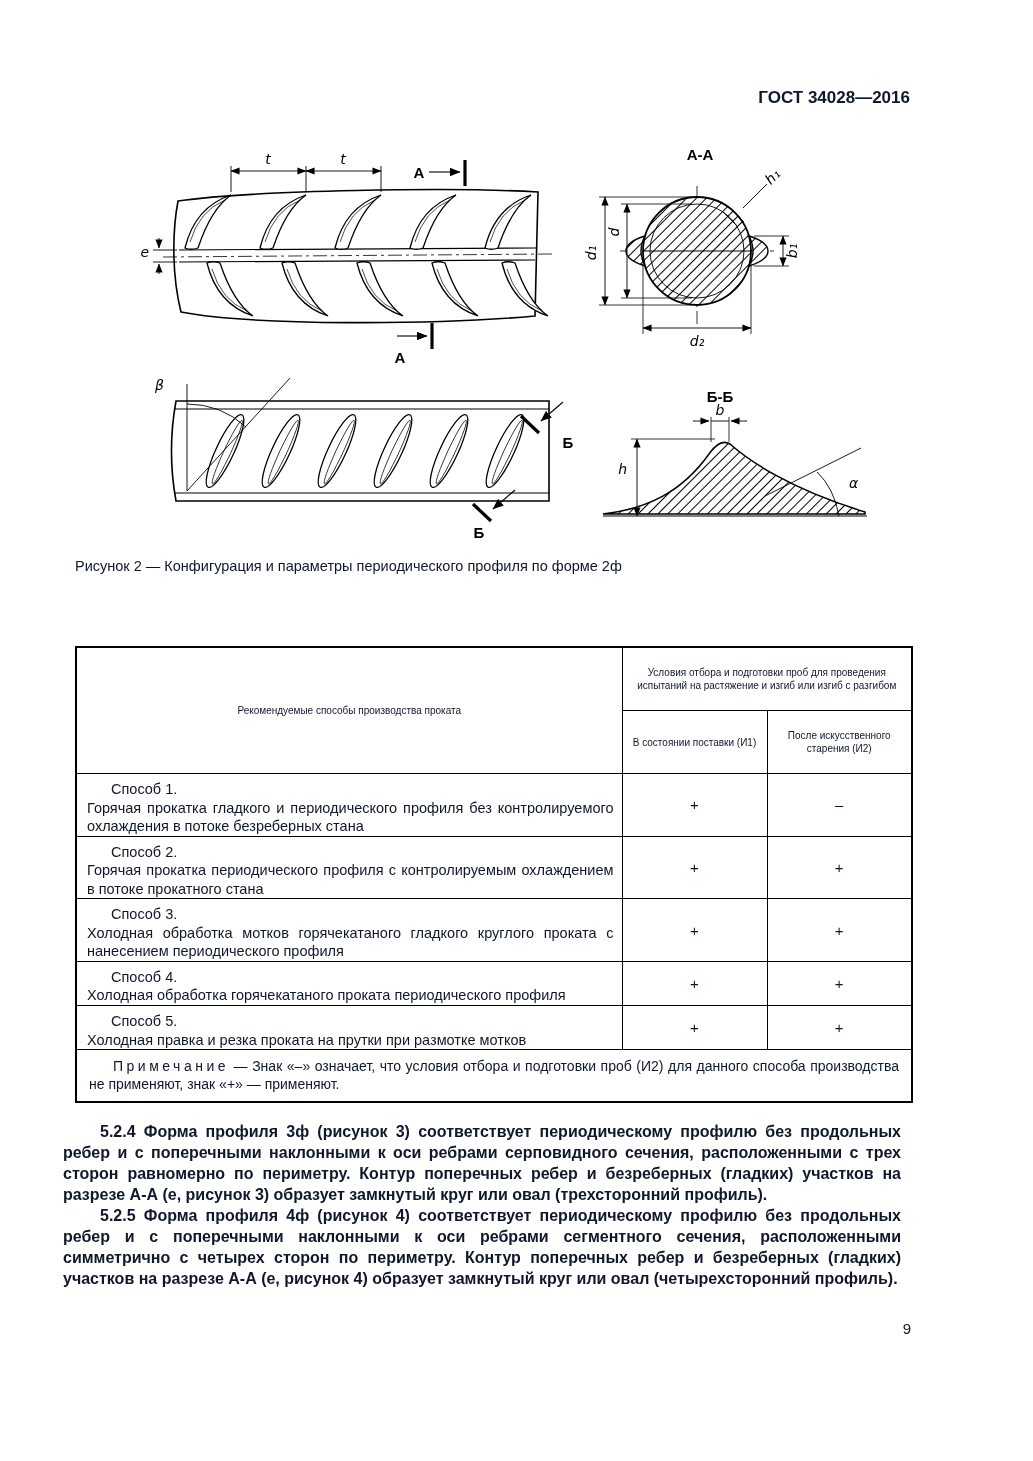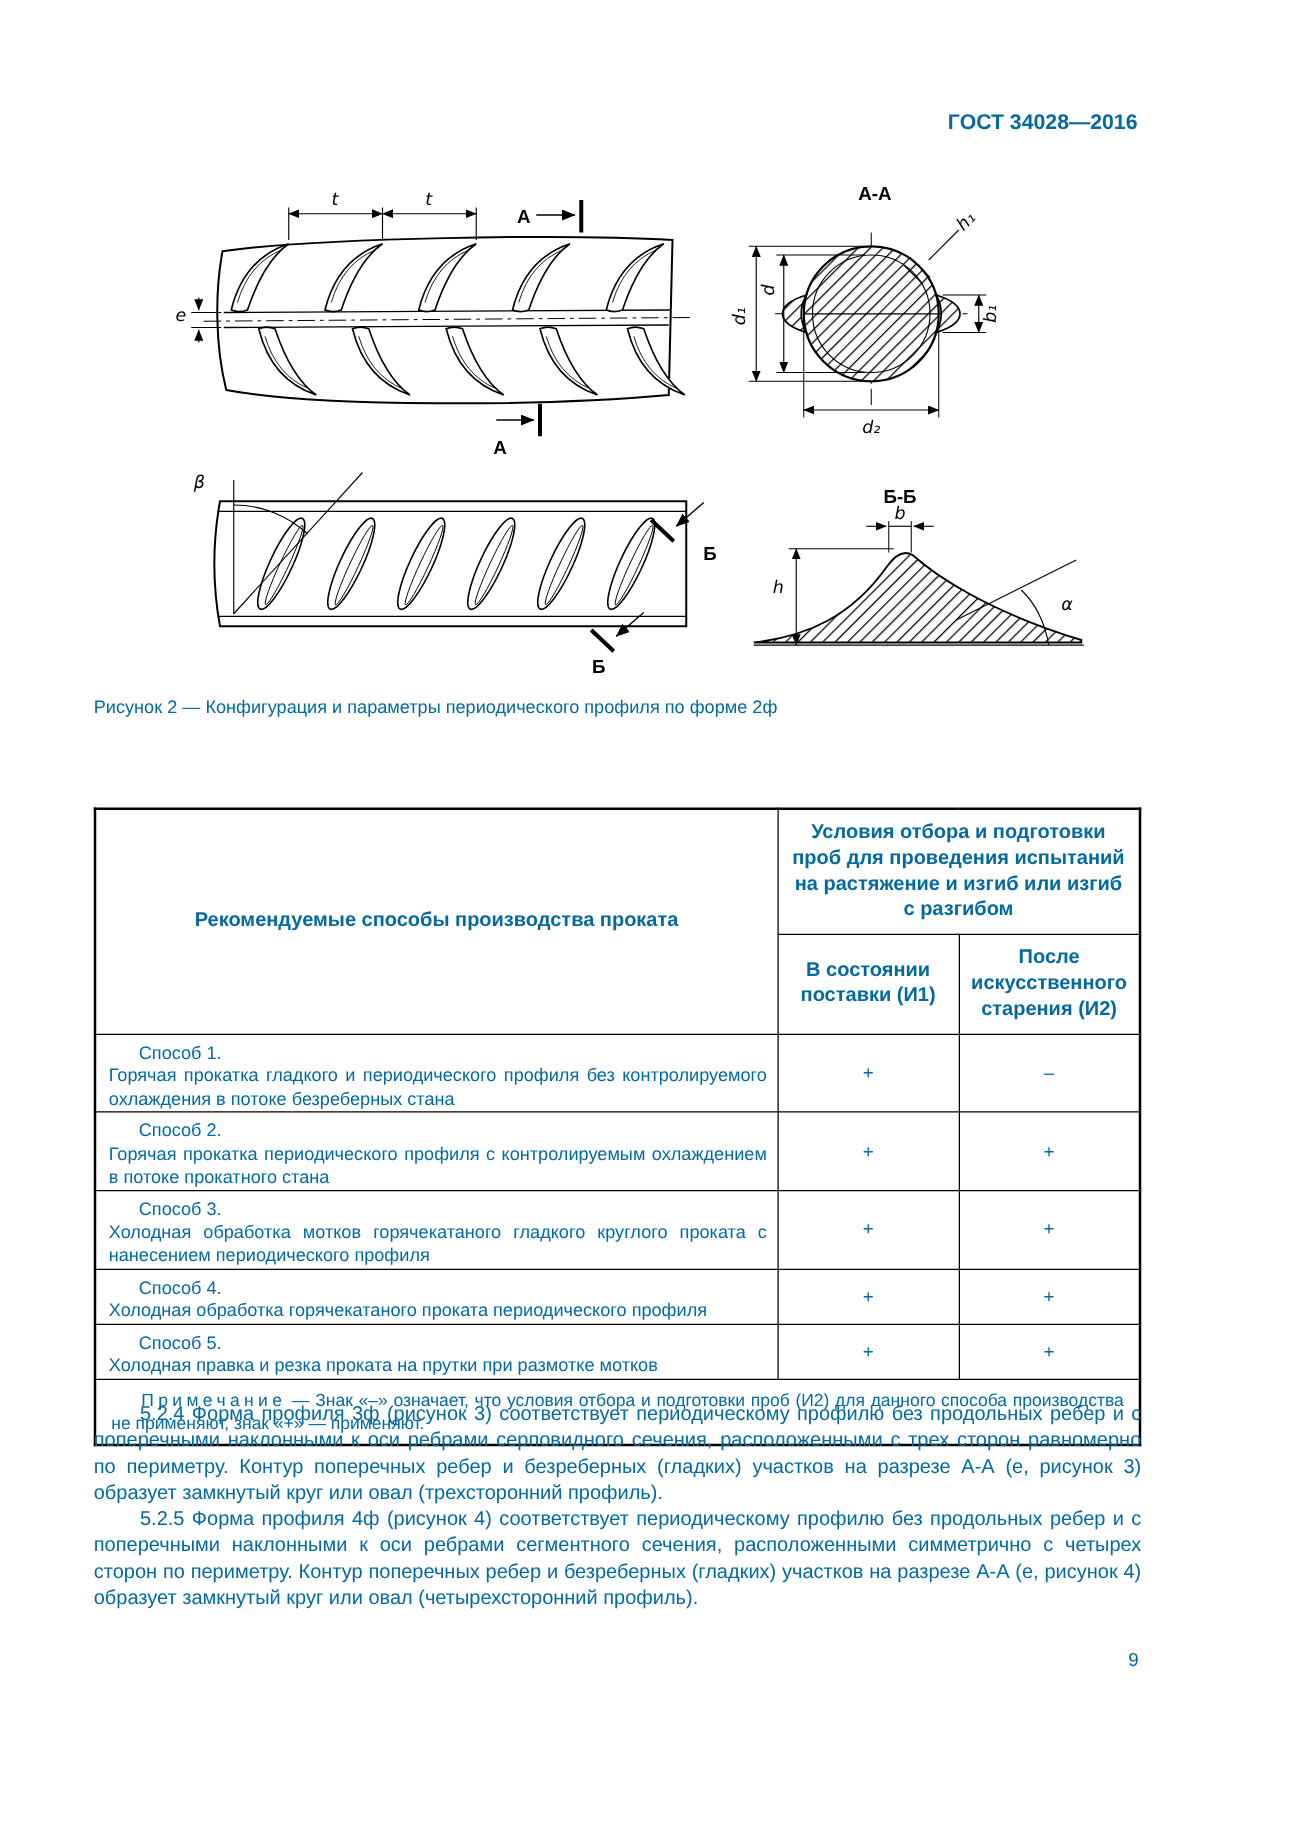--- a/index.html
+++ b/index.html
@@ -1,36 +1,36 @@
 <!DOCTYPE html>
 <html><head>
 <meta charset="utf-8">
 <style>
   html,body { margin:0; padding:0; background:#ffffff; }
   .page {
     position:relative; width:1033px; height:1461px; background:#fff;
-    font-family:"Liberation Sans", sans-serif; color:#0369a1; overflow:hidden;
+    font-family:"Liberation Sans", sans-serif; color:#0f172a; overflow:hidden;
   }
   .doc-header { position:absolute; top:88px; right:123px; font-size:17px; font-weight:bold; }
   .figure-svg { position:absolute; left:75px; top:126px; }
   .figure-svg text.lbl { font:italic 14px "DejaVu Sans", sans-serif; fill:#000; }
   .figure-svg text.sec { font-family:"Liberation Sans", sans-serif; font-weight:bold; font-size:15px; fill:#000; }
   .figure-caption { position:absolute; left:75px; top:558px; width:836px; font-size:14.5px; }
   .table-caption { position:absolute; left:75px; top:598px; width:836px; font-size:14.5px; line-height:1.35; text-align:justify; }
   .tcl { letter-spacing:2.5px; padding-right:5px; }
   .gtable { position:absolute; left:75px; top:646px; width:836px; border-collapse:collapse; table-layout:fixed; border:2px solid #000; }
   .gtable th, .gtable td { border:1.5px solid #000; }
-  .gtable th { font-weight:bold; font-size:16px; line-height:1.3; text-align:center; vertical-align:middle; padding:8px 8px; }
+  .gtable th { font-weight:normal; font-size:10px; line-height:1.3; text-align:center; vertical-align:middle; padding:18px 8px; }
   td.method { font-size:14.5px; line-height:1.28; vertical-align:middle; padding:6px 8px 0 10px; }
   .m-title { text-indent:24px; }
   .m-desc  { text-align:justify; }
   td.val { text-align:center; vertical-align:middle; font-size:15px; }
   td.note-cell { font-size:14px; line-height:1.3; padding:7px 12px 8px; text-indent:24px; text-align:justify; }
   .note-label { letter-spacing:3.5px; }
-  .body-text { position:absolute; left:75px; top:1122px; width:838px; font-size:16px; line-height:1.31; text-align:justify; }
+  .body-text { position:absolute; left:63px; top:1122px; width:838px; font-size:16px; line-height:1.31; text-align:justify;font-weight:bold; }
   .body-text p { margin:0; text-indent:37px; }
   .page-number { position:absolute; top:1320px; right:122px; font-size:15px; }
 </style>
 </head>
 <body>
 
 <div class="page">
 
   <div class="doc-header">ГОСТ 34028—2016</div>
 

